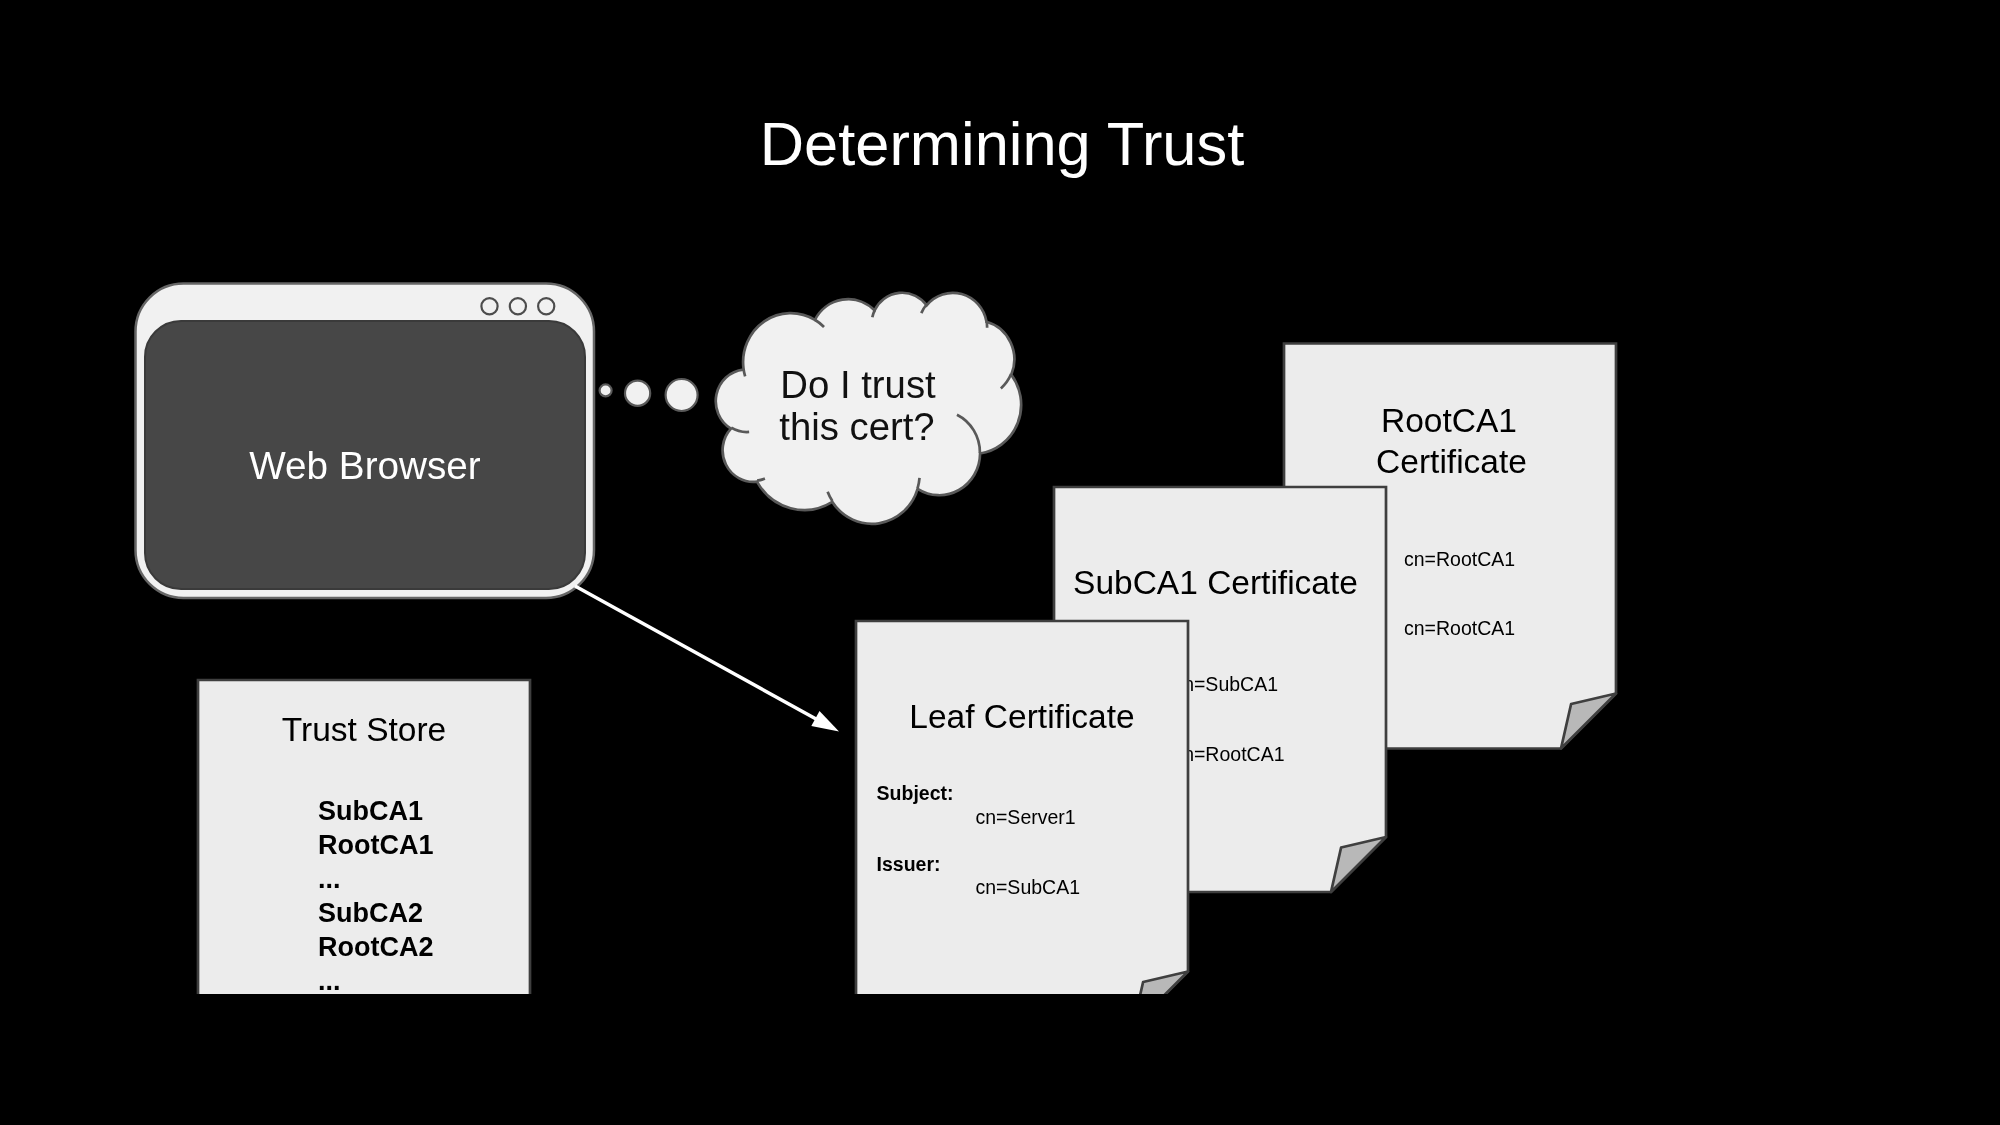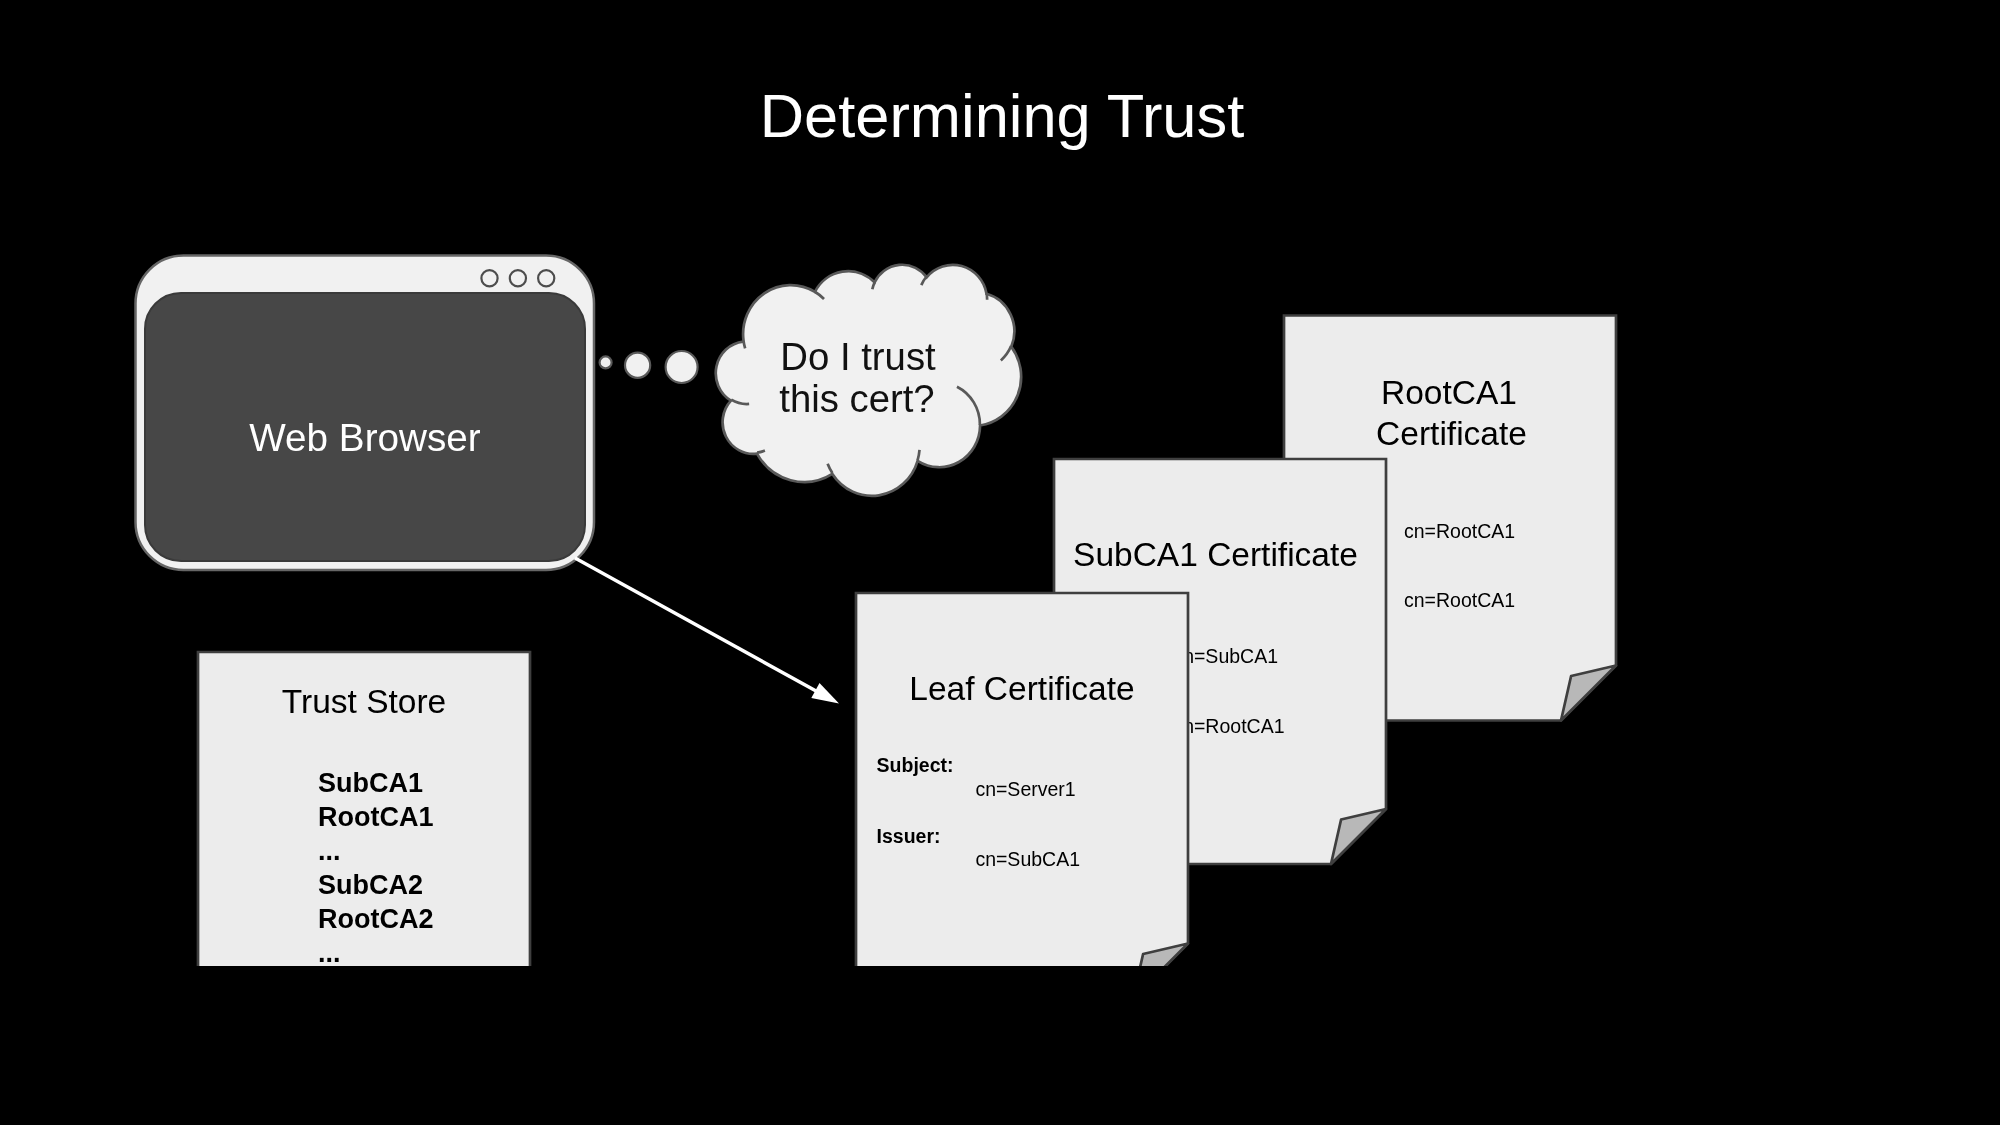--- a/index.html
+++ b/index.html
@@ -1,16 +1,16 @@
 <!DOCTYPE html>
 <html><head>
 <meta charset="utf-8">
 <style>
   html,body{margin:0;padding:0;background:#000;}
-  .page{position:relative;width:2000px;height:966px;background:#000;overflow:hidden;}
+  .page{position:relative;width:2000px;height:966px;background:#000;overflow:hidden;margin-top:28px;}
   svg{position:absolute;top:0;left:0;}
   text{font-family:"Liberation Sans", sans-serif;}
 </style>
 </head>
 <body>
 <div class="page">
 <svg width="2000" height="1125" viewBox="0 0 2000 1125">
   <rect x="0" y="0" width="2000" height="1125" fill="#000000"></rect>
 
   <text x="1002" y="137" font-size="61.4" fill="#ffffff" text-anchor="middle">Determining Trust</text>

